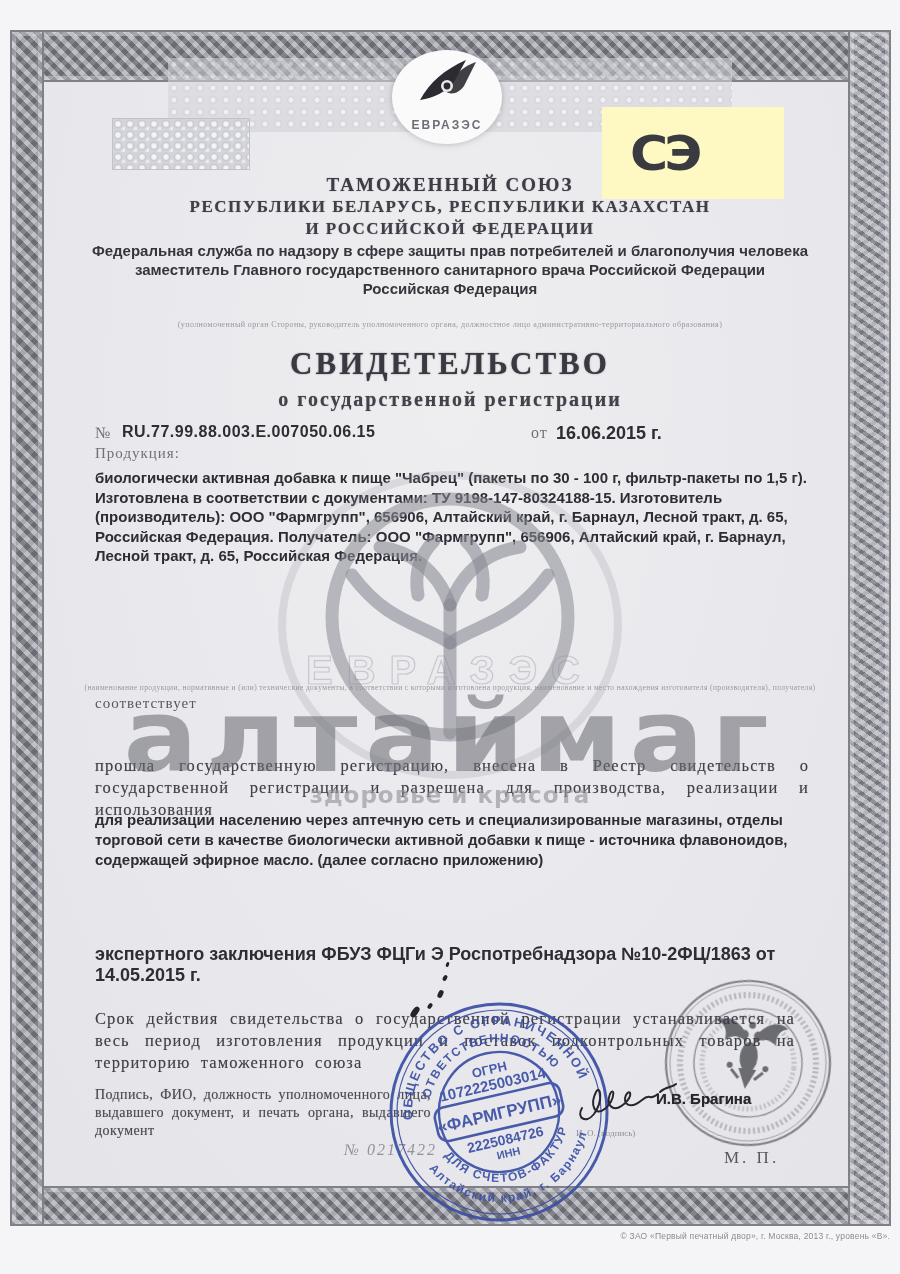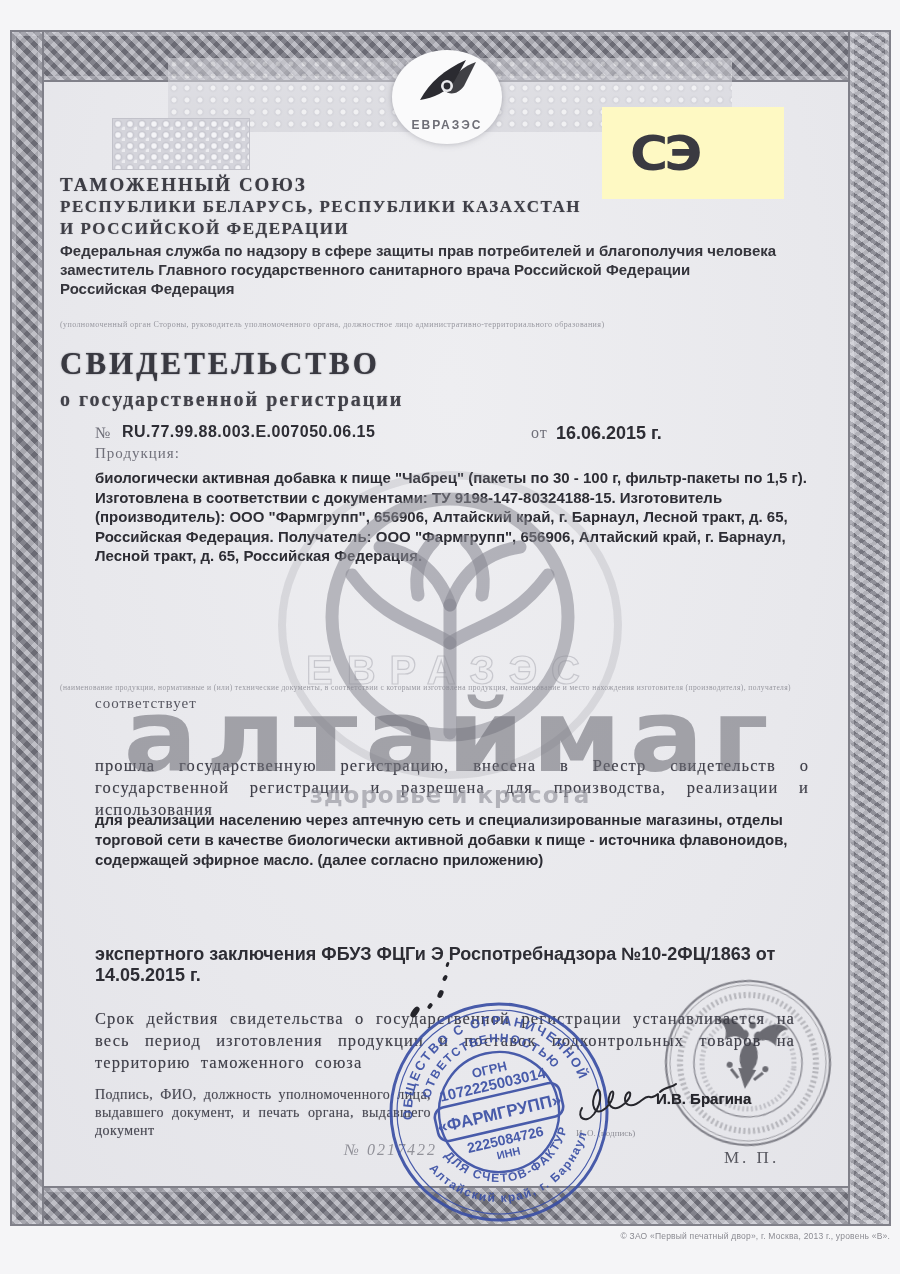--- a/index.html
+++ b/index.html
@@ -40,21 +40,21 @@
         background:#fafafb;box-shadow:0 0 6px rgba(120,120,130,.5);text-align:center;}
   .eurasec .label{position:absolute;left:0;right:0;bottom:12px;font-family:"Liberation Sans",sans-serif;
         font-size:12px;font-weight:700;letter-spacing:2px;color:#6e6e76;}
   .eurasec svg{position:absolute;left:22px;top:6px;}
   
   .ce-panel{position:absolute;left:602px;top:107px;width:182px;height:92px;background:#fef9c3;
         display:flex;align-items:center;}
   .ce-mark{margin-left:28px;font-family:"DejaVu Sans",sans-serif;font-weight:900;font-size:52px;
         letter-spacing:-4px;color:#3a3a41;transform:scaleY(.92);}
   
-  .cline{position:absolute;left:60px;width:780px;text-align:left;}
+  .cline{position:absolute;left:60px;width:780px;text-align:center;}
   .h-serif-lg{font-size:19px;font-weight:700;letter-spacing:2px;color:#3d3d45;text-shadow:0 0 1px rgba(50,50,58,.55);}
   .h-serif{font-size:17px;font-weight:700;letter-spacing:1.5px;color:#3f3f47;text-shadow:0 0 1px rgba(50,50,58,.5);}
   .h-sans{font-family:Liberation Sans, sans-serif;font-size:15px;font-weight:600;color:#35353c;}
   .fineprint{font-size:8px;color:#97979f;letter-spacing:.4px;filter:blur(.45px);}
   .doc-title{font-size:31px;font-weight:800;letter-spacing:3px;color:#393941;text-shadow:0 0 1.4px rgba(42,42,50,.7);}
   .doc-subtitle{font-size:20px;font-weight:700;letter-spacing:2px;color:#42424a;text-shadow:0 0 1px rgba(50,50,58,.5);}
   .abs{position:absolute;}
   .serif-label{font-size:15px;color:#70707a;letter-spacing:1px;}
   .sans-fill{font-family:"Liberation Sans",sans-serif;font-weight:600;color:#2d2d34;}
   .serif-body{font-size:16.5px;line-height:22px;letter-spacing:1.1px;word-spacing:5px;color:#40404a;

